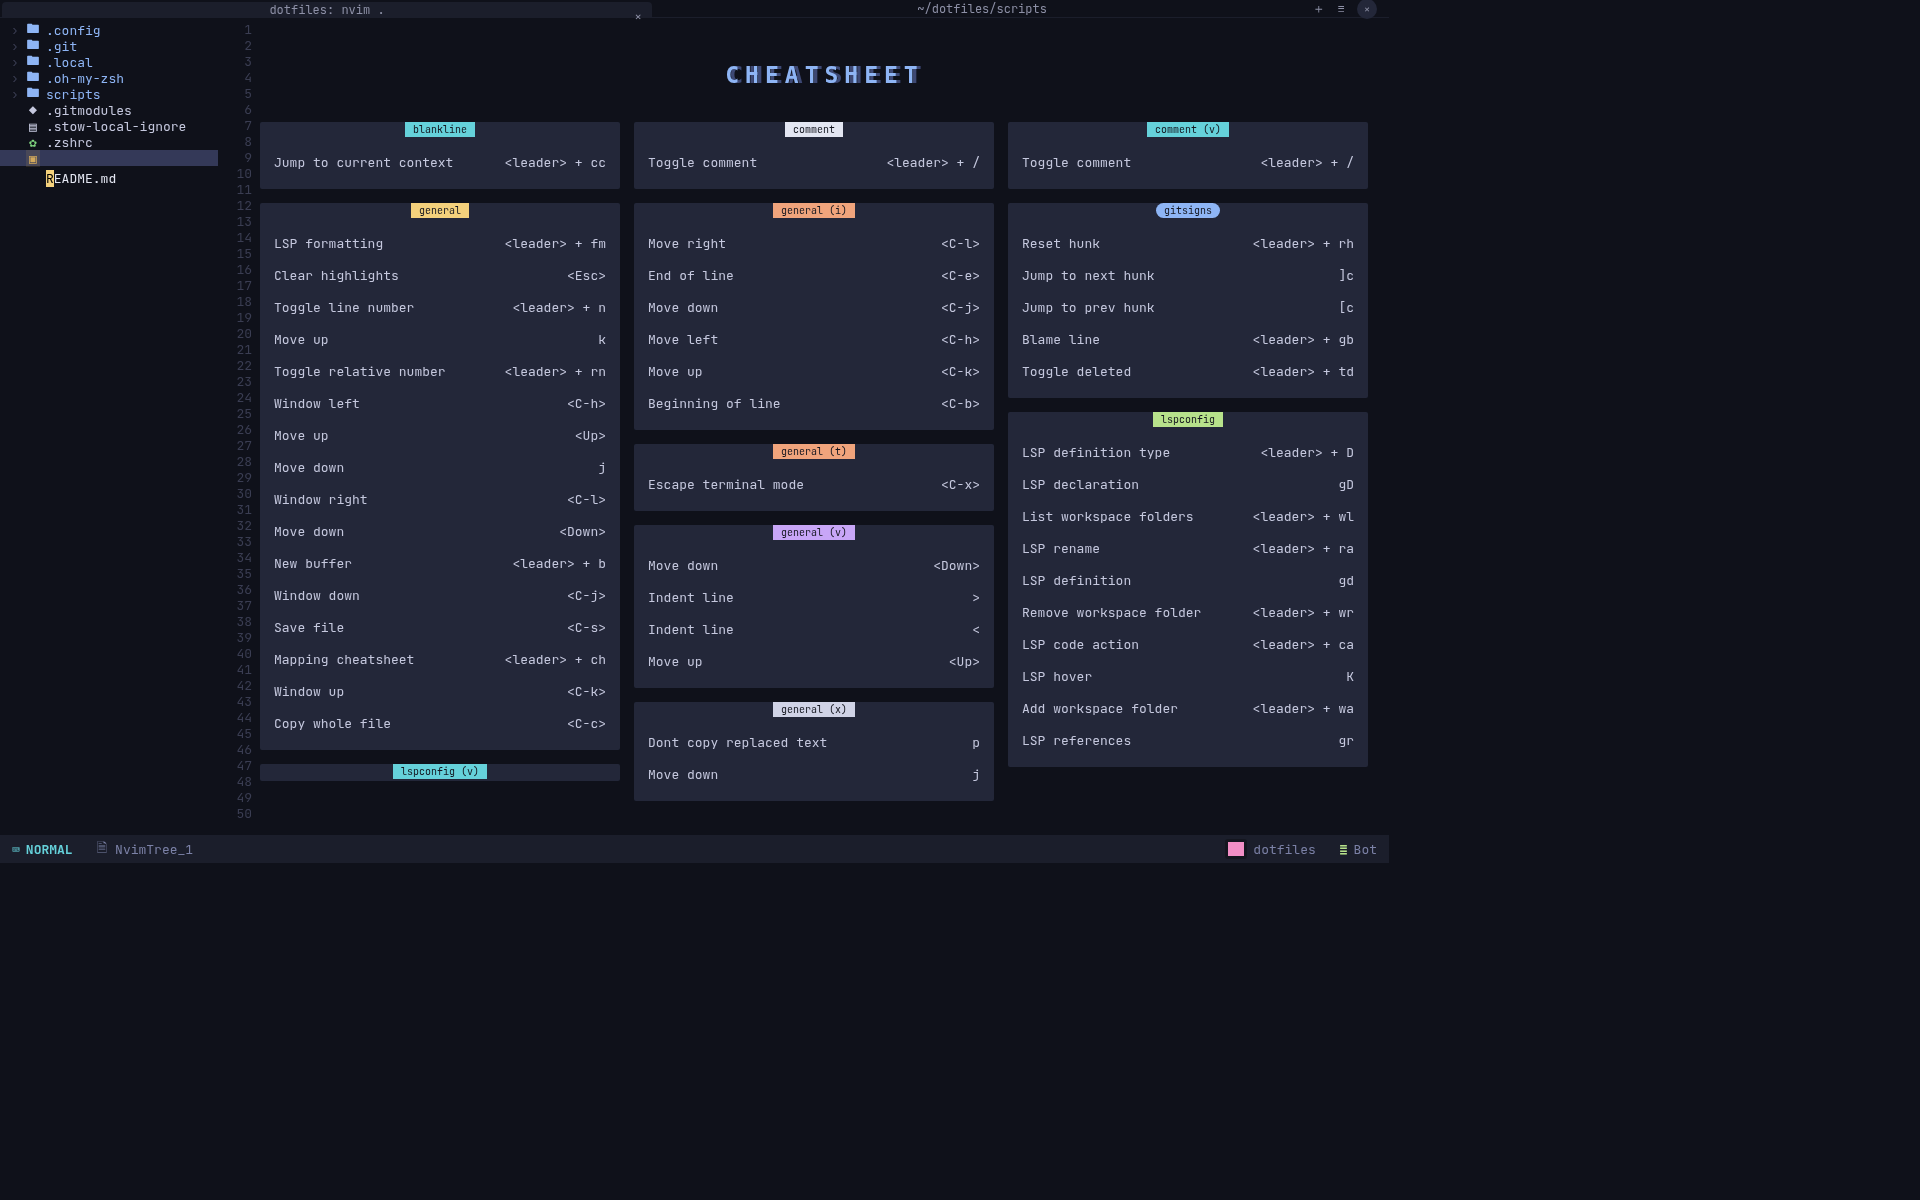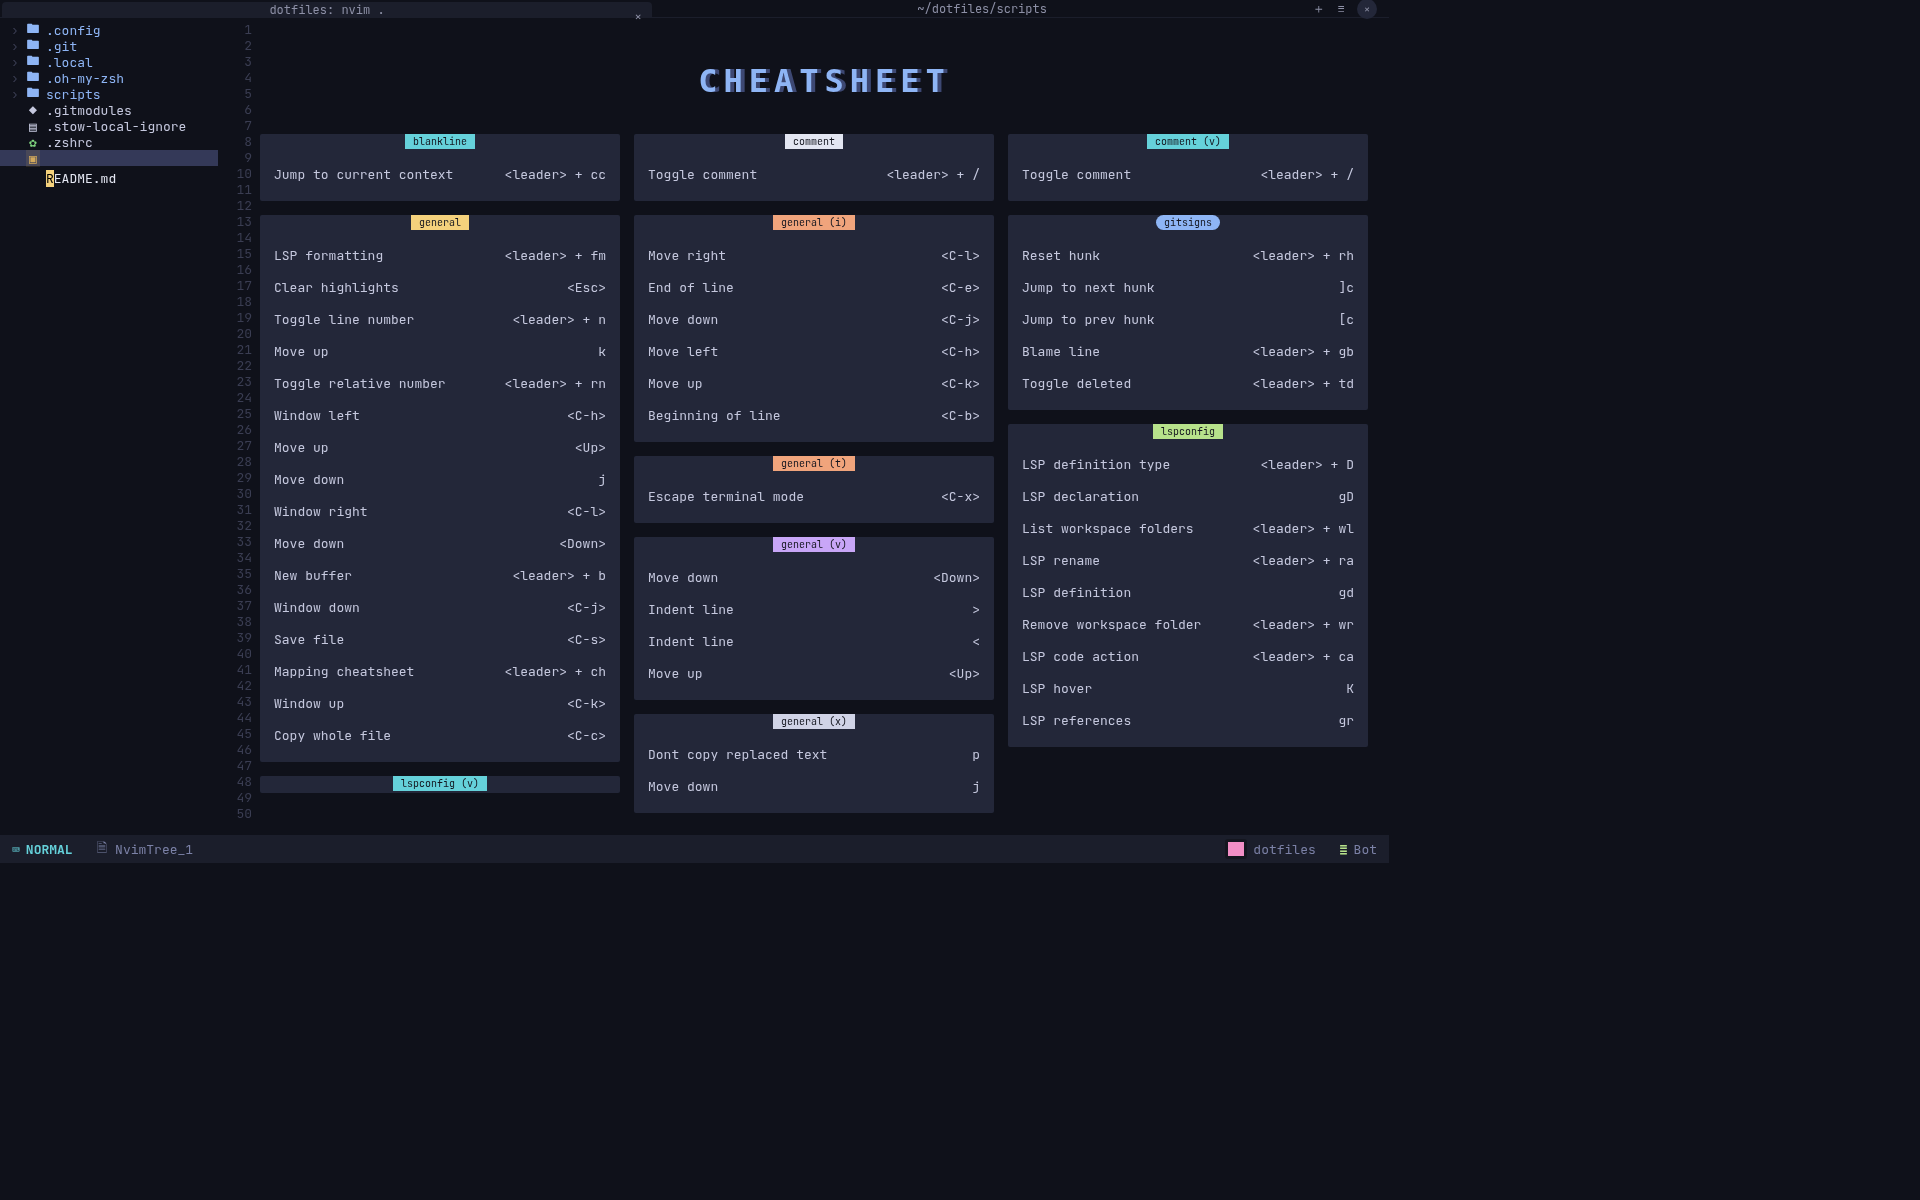--- a/index.html
+++ b/index.html
@@ -96,21 +96,21 @@
   .content {
     flex:1;
     padding-top:4px;
     position:relative;
     overflow:hidden;
   }
   .banner { text-align:center; margin:40px 0 34px 0;}
   .banner-text {
     font-family: ui-monospace, monospace;
     font-weight:bold;
-    font-size:32px;
+    font-size:23px;
     letter-spacing:6px;
     color: var(--blue);
     text-shadow: 4px 0 0 #3d4873;
   }
   .columns {
     display:grid;
     grid-template-columns: 360px 360px 360px;
     gap:14px;
     padding:0 0 0 0;
   }
@@ -487,20 +487,24 @@
             </div>
             <div class="entry">
               <span class="lbl">LSP code action</span>
               <span class="key">&lt;leader&gt; + ca</span>
             </div>
             <div class="entry">
               <span class="lbl">LSP hover</span>
               <span class="key">K</span>
             </div>
             <div class="entry">
+              <span class="lbl">Add workspace folder</span>
+              <span class="key">&lt;leader&gt; + wa</span>
+            </div>
+            <div class="entry">
               <span class="lbl">LSP references</span>
               <span class="key">gr</span>
             </div>
           </div>
         </div>
       </div>
   </div>
 </div>
 
 <div class="status">

